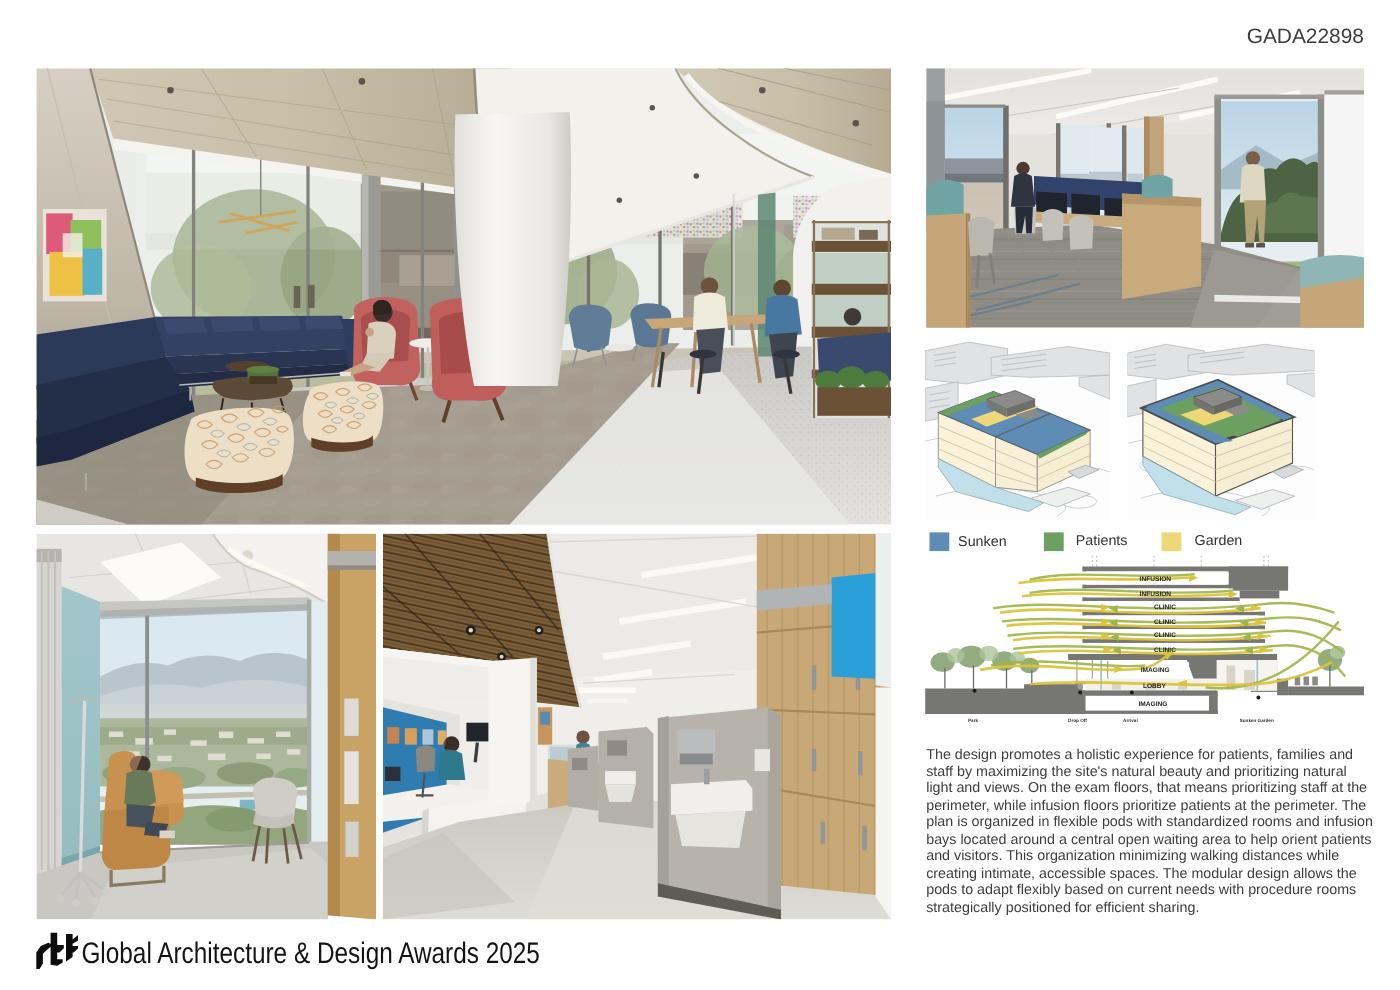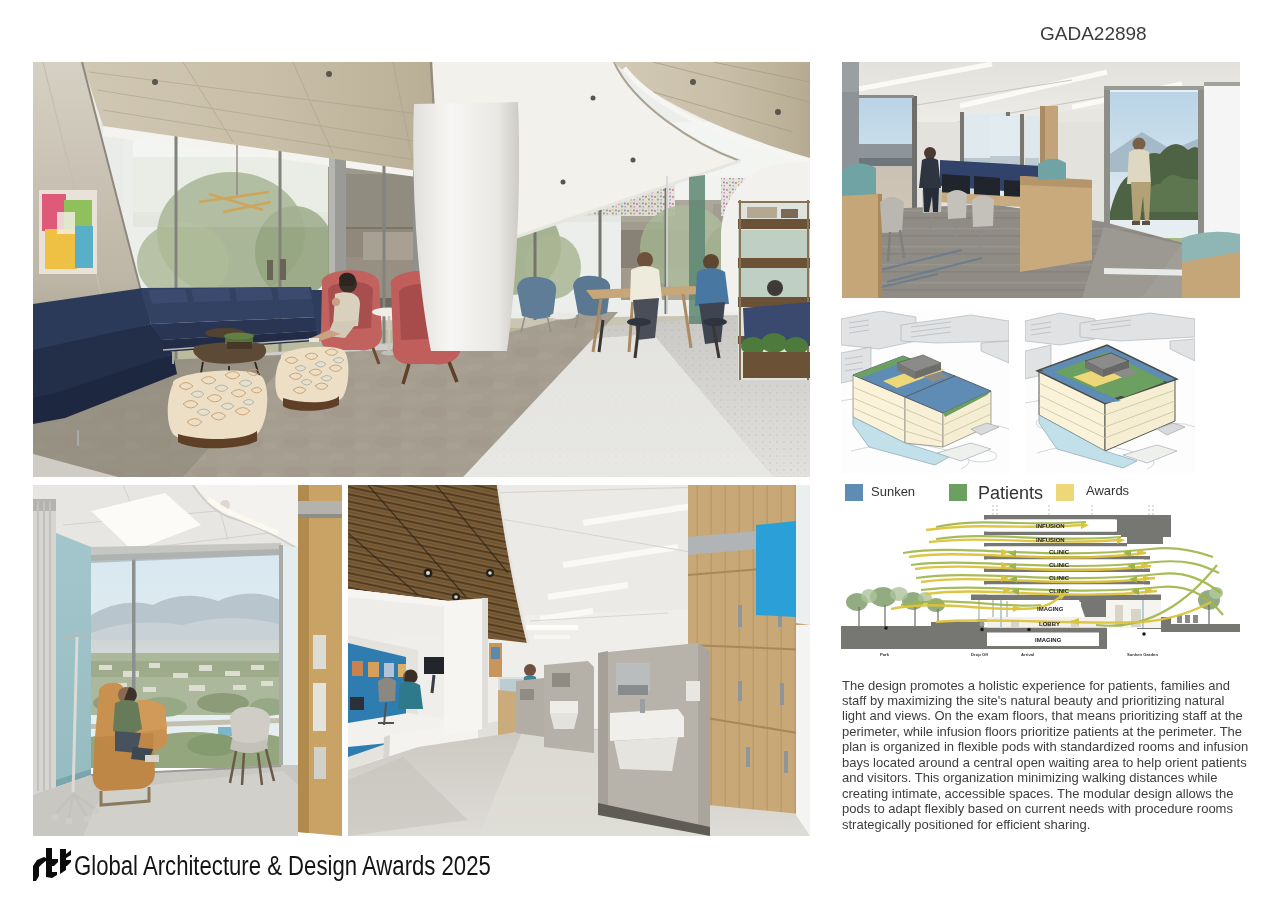--- a/index.html
+++ b/index.html
@@ -2,21 +2,21 @@
 <html><head>
 <meta charset="utf-8">
 <style>
 html,body{margin:0;padding:0;background:#ffffff;width:1273px;height:900px;overflow:hidden;}
 body{font-family:"Liberation Sans",sans-serif;position:relative;}
 .abs{position:absolute;}
 </style>
 </head>
 <body>
 
-<div class="abs" style="left:1040px;top:23px;width:200px;font-size:19px;color:#3c3c3c;">GADA22898</div>
+<div class="abs" style="left:1040px;top:23px;width:200px;text-align:right;font-size:19px;color:#3c3c3c;">GADA22898</div>
 
 <div class="abs" id="photo-main" style="left:33px;top:62px;width:777px;height:415px;overflow:hidden;">
 <svg width="777" height="415" viewBox="0 0 777 415" xmlns="http://www.w3.org/2000/svg">
 <defs>
 <linearGradient id="ceilG" x1="0" y1="0" x2="1" y2="0">
 <stop offset="0" stop-color="#d2c9b6"></stop>
           <stop offset="0.55" stop-color="#c9bfa8"></stop>
           <stop offset="1" stop-color="#b6ab92"></stop>
 </linearGradient>
 <linearGradient id="wallG" x1="0" y1="0" x2="0" y2="1">
@@ -633,24 +633,24 @@
 
 <polygon points="98,144 132,134 152,140 122,152" fill="#eef0ee" stroke="#a8aeb2" stroke-width="0.7"></polygon>
 <polygon points="132,118 148,112 160,116 142,124" fill="#d8dadc" stroke="#a0a6aa" stroke-width="0.7"></polygon>
 </svg>
 </div>
 
 <div class="abs" style="left:845px;top:484px;width:18px;height:17px;background:#5e8cb4;"></div>
 <div class="abs" style="left:871px;top:484px;font-size:13px;color:#333;">Sunken</div>
 
 <div class="abs" style="left:949px;top:484px;width:18px;height:17px;background:#6ba061;"></div>
-<div class="abs" style="left:978px;top:483px;font-size:18px;color:#333;">Patients</div>
+<div class="abs" style="left:978px;top:483px;font-size:13px;color:#333;">Patients</div>
 
 <div class="abs" style="left:1056px;top:484px;width:18px;height:17px;background:#edd778;"></div>
-<div class="abs" style="left:1086px;top:483px;font-size:13px;color:#333;">Awards</div>
+<div class="abs" style="left:1086px;top:483px;font-size:13px;color:#333;">Garden</div>
 
 <div class="abs" id="section" style="left:841px;top:505px;width:399px;height:162px;">
 <svg width="399" height="162" viewBox="0 0 399 162" xmlns="http://www.w3.org/2000/svg">
 <rect width="399" height="162" fill="#ffffff"></rect>
 
 <g stroke="#b0b0ae" stroke-width="0.8" stroke-dasharray="2,2">
 <line x1="152" y1="0" x2="152" y2="10"></line>
         <line x1="156" y1="0" x2="156" y2="10"></line>
 <line x1="208" y1="0" x2="208" y2="10"></line>
         <line x1="251" y1="0" x2="251" y2="10"></line>

